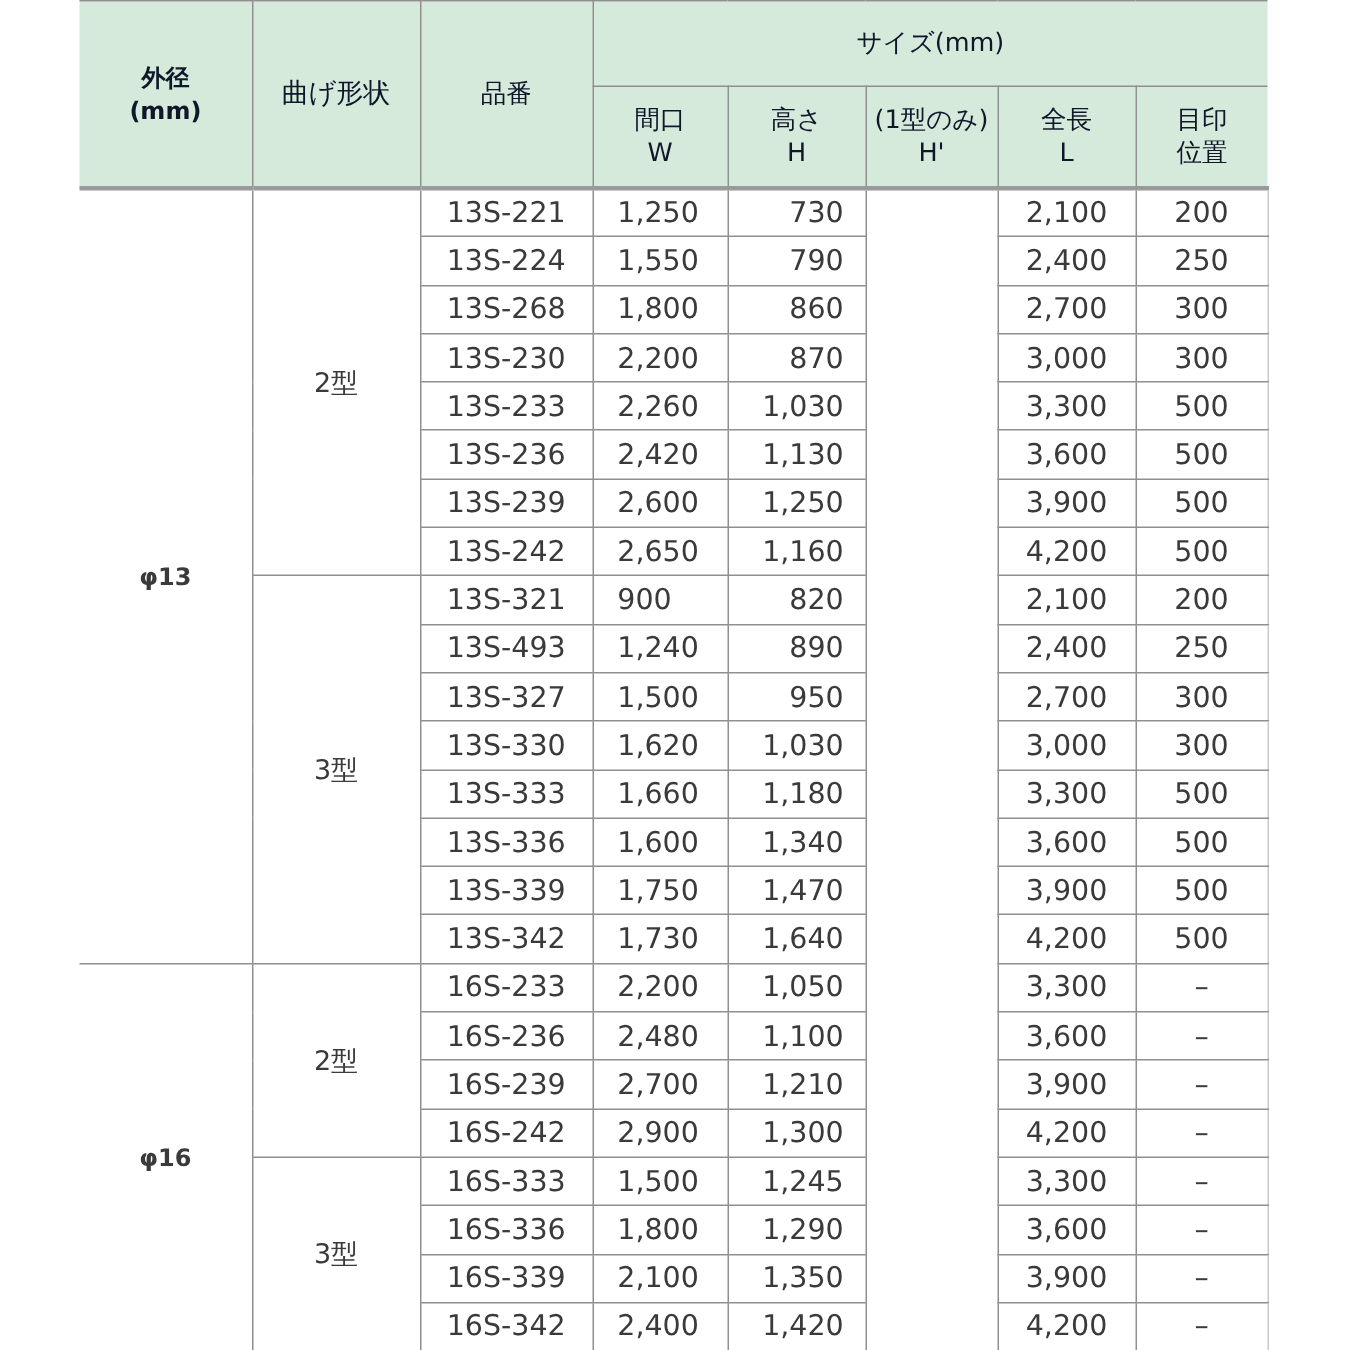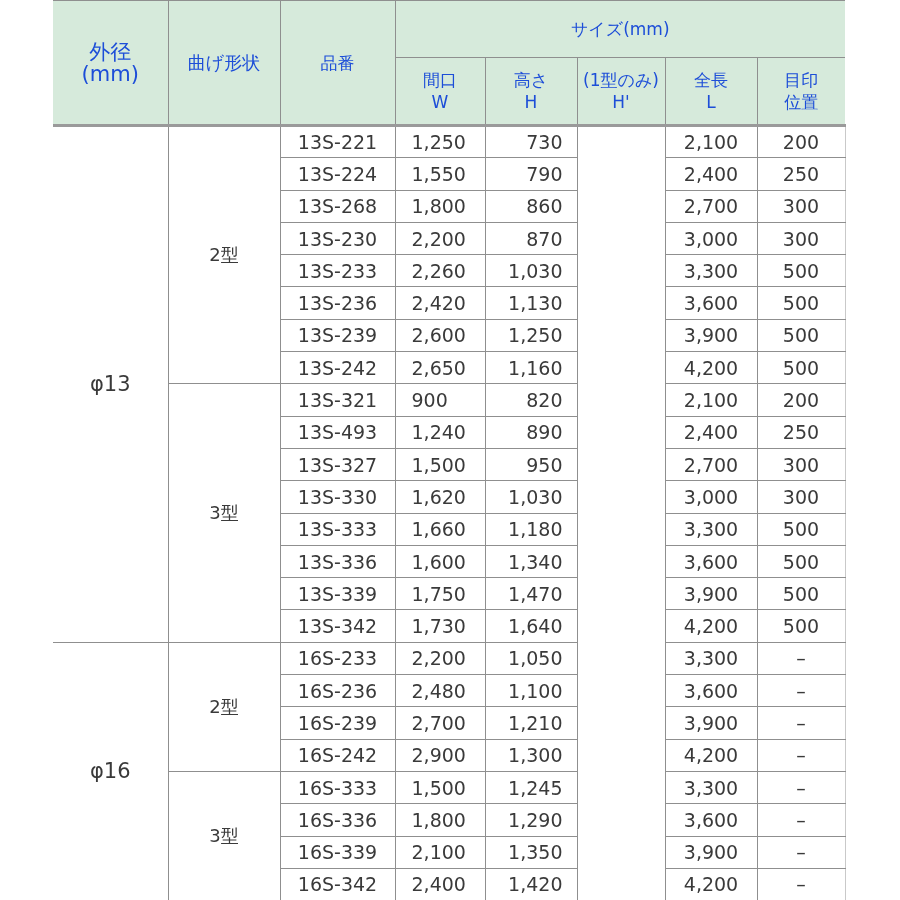--- a/index.html
+++ b/index.html
@@ -1,26 +1,26 @@
 <!DOCTYPE html>
 <html><head>
   <meta charset="utf-8">
   <style>
     html, body { margin: 0; padding: 0; background: #ffffff; }
     body { width: 900px; height: 900px; overflow: hidden; position: relative; font-family: "DejaVu Sans", "Liberation Sans", sans-serif; color: #333; }
     .tbl { position: absolute; left: 53px; top: 0; border-collapse: collapse; table-layout: fixed; }
     .tbl th, .tbl td { padding: 0; text-align: center; vertical-align: middle; border: 1.5px solid #8f8f8f; box-sizing: border-box; }
-    .tbl thead th { background: #d6eadb; color: #1d4ed8; font-weight: normal; font-size: 17px; line-height: 22px; }
+    .tbl thead th { background: #d6eadb; color: #0f172a; font-weight: normal; font-size: 17px; line-height: 22px; }
     .tbl thead tr.h1 th { height: 57px; }
     .tbl thead tr.h2 th { height: 68px; }
     .tbl thead tr.h2 th { border-bottom: 3px solid #9a9a9a; }
     .tbl thead tr.h1 th.rs2 { border-bottom: 3px solid #9a9a9a; }
     .tbl tbody td { height: 32.3px; font-size: 19px; color: #3a3a3a; }
     .tbl td.code { text-align: center; }
-    .tbl .c-dia { width: 115px; border-left: none; font-size: 21px; }
+    .tbl .c-dia { width: 115px; border-left: none; font-size: 16px; font-weight: bold; }
     .tbl .c-type { width: 112px; font-size: 18px; }
     .tbl .c-code { width: 115px; }
     .tbl .c-w { width: 90px; }
     .tbl .c-h { width: 92px; }
     .tbl .c-hp { width: 88px; }
     .tbl .c-l { width: 92px; }
     .tbl .c-mark { width: 88px; border-right: none; }
     .tbl td.blank-hp { background: #fff; }
     .tbl td.cell-w { text-align: left; padding-left: 16px; }
     .tbl td.cell-h { text-align: right; padding-right: 14px; }

